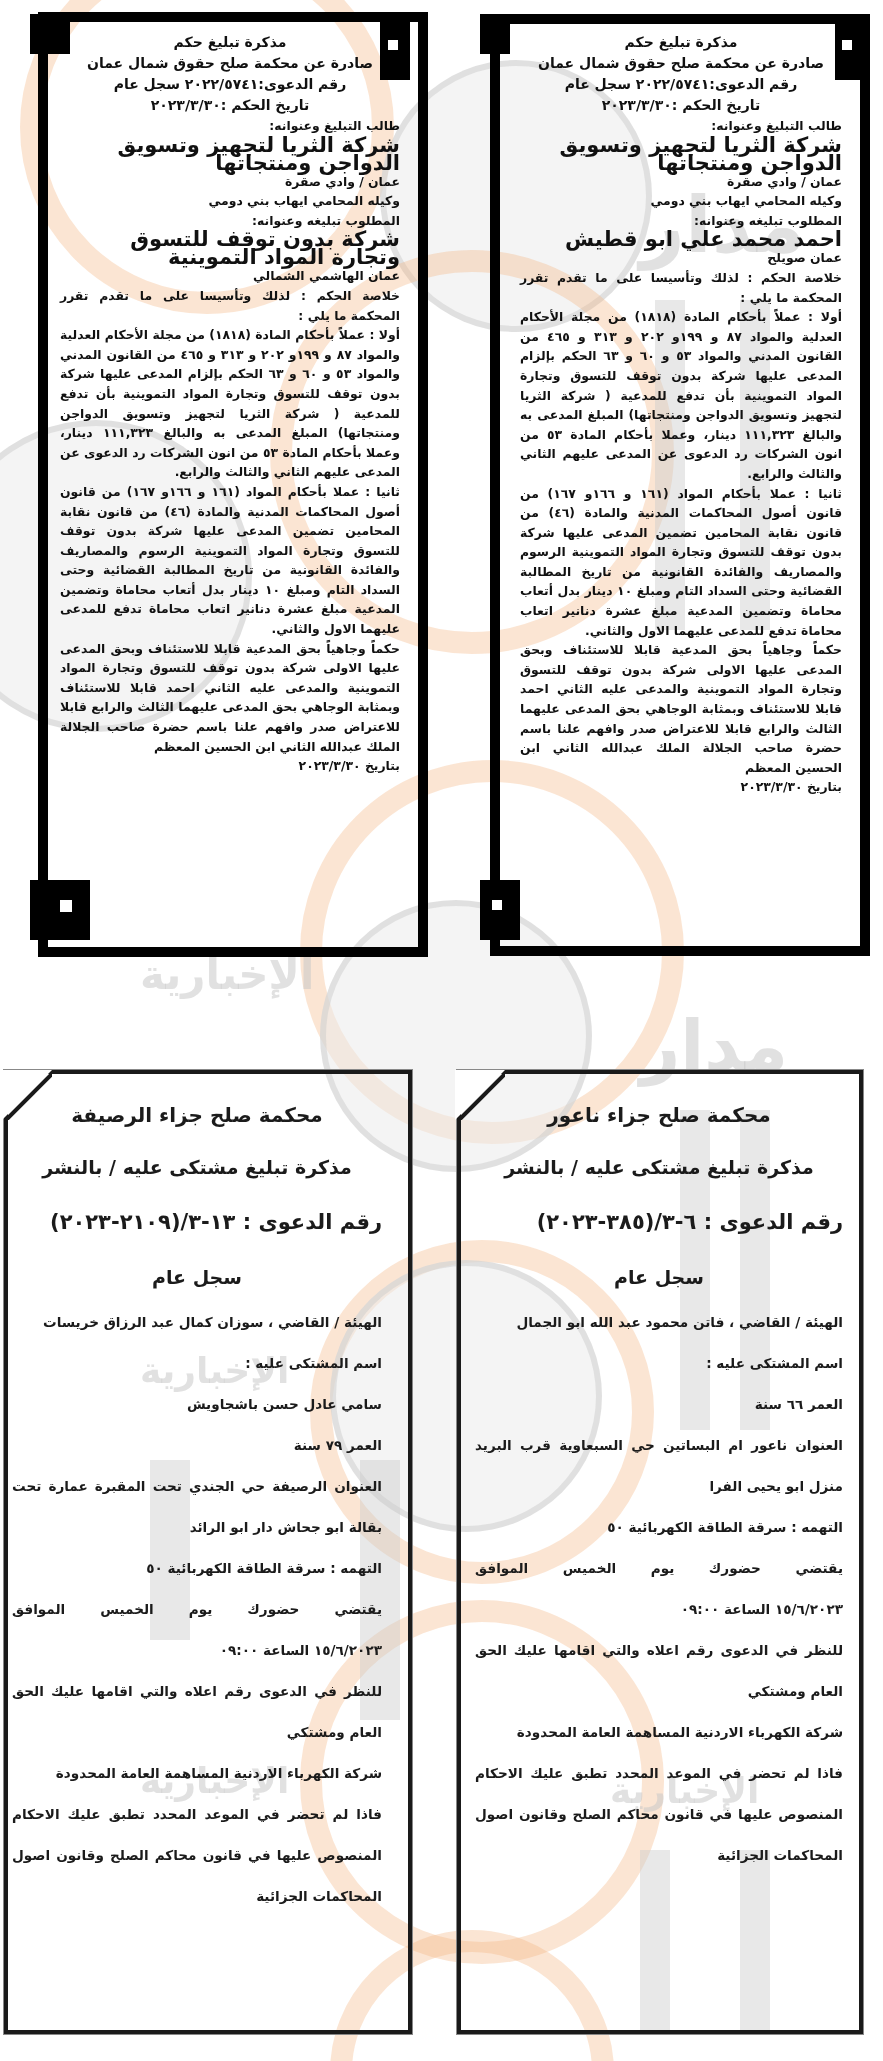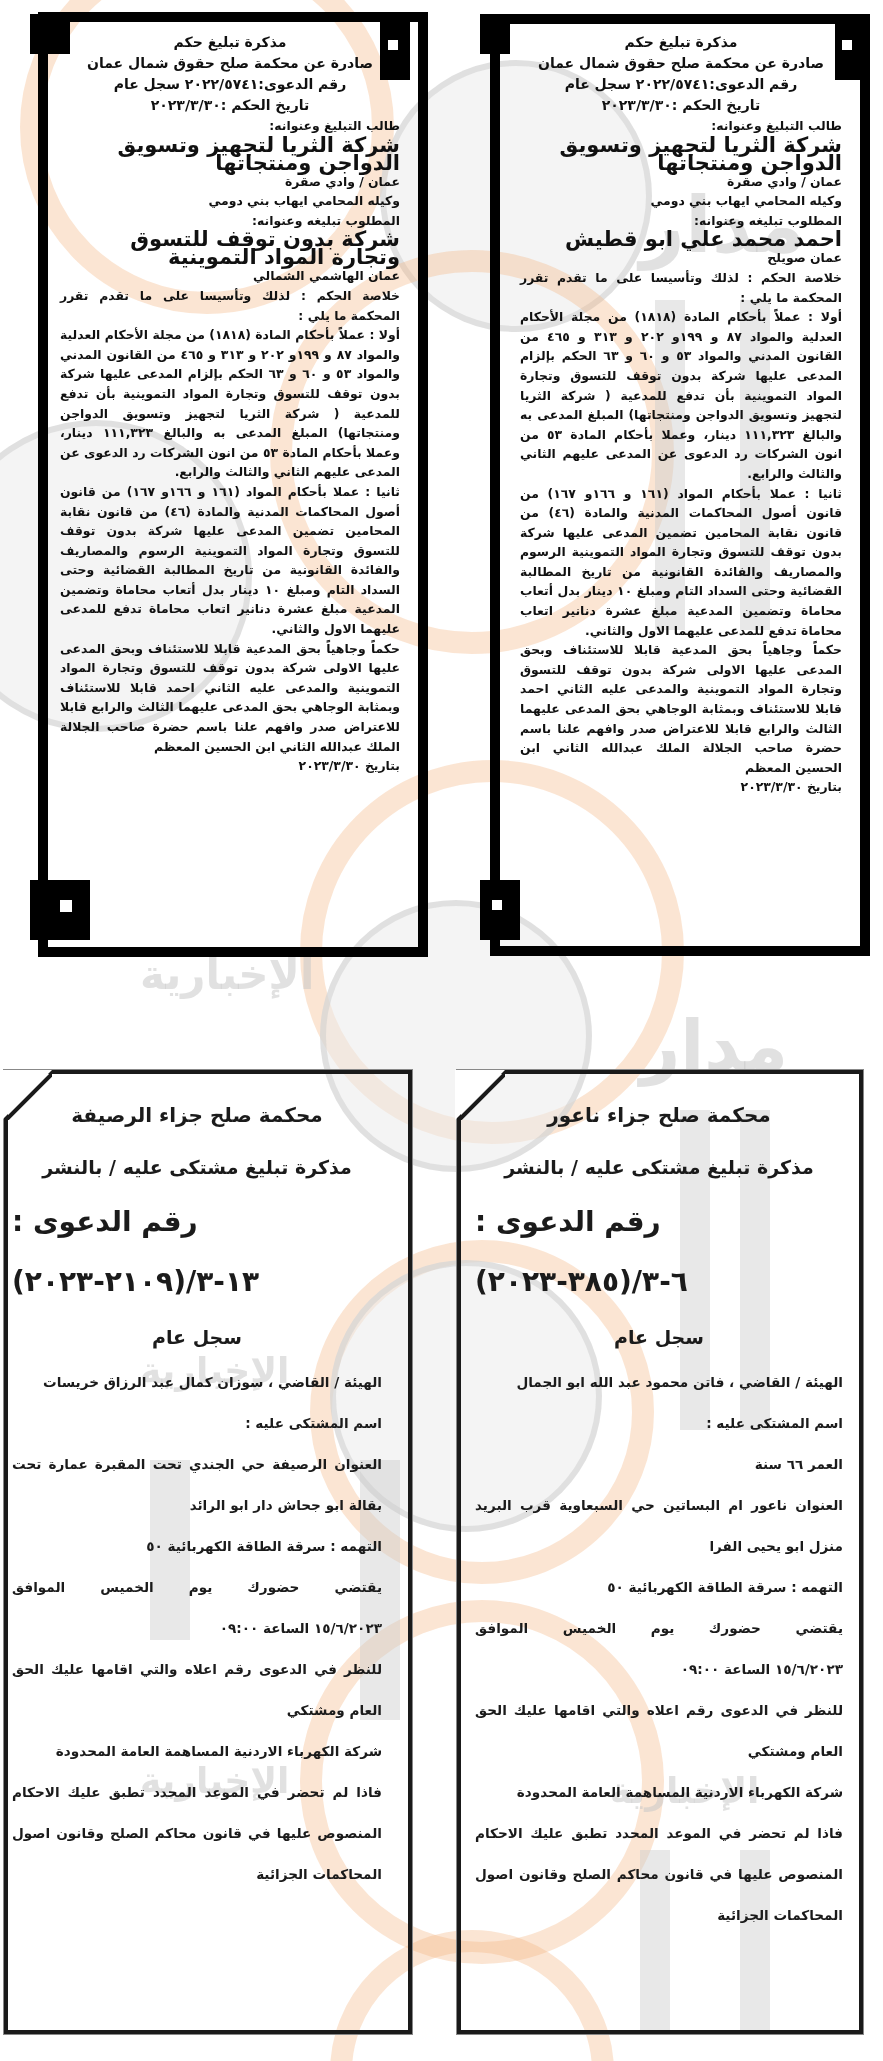--- a/index.html
+++ b/index.html
@@ -52,21 +52,21 @@
       position: absolute; border: 4px solid #1a1a1a;
       box-shadow: 0 0 0 1px #888;
     }
     .bot-content {
       position: absolute; text-align: right;
       font-family: "DejaVu Sans", sans-serif;
       font-size: 13.6px; line-height: 41px; font-weight: bold; color: #1b1b1b;
     }
     .bot-content .h1 { text-align: center; font-size: 20px; line-height: 54px; }
     .bot-content .h3 { text-align: center; font-size: 19px; line-height: 50px; }
-    .bot-content .case { text-align: left; font-size: 28px; line-height: 60px; }
+    .bot-content .case { text-align: right; font-size: 21px; line-height: 60px; }
     .bot-content .just { text-align: justify; text-align-last: right; }
   </style>
 </head>
 <body>
 
 <div class="wm" style="left:0;top:0;width:883px;height:2061px;">
   <div class="wm-ring" style="left:20px;top:-60px;width:330px;height:330px;"></div>
   <div class="wm-clock" style="left:380px;top:60px;width:260px;height:260px;"></div>
   <div class="wm-ring" style="left:270px;top:250px;width:360px;height:360px;"></div>
   <div class="wm-clock" style="left:-60px;top:420px;width:300px;height:300px;"></div>
@@ -182,20 +182,22 @@
     <line x1="4" y1="50" x2="50" y2="4" stroke="#1a1a1a" stroke-width="4"></line>
   </svg>
 
   <div class="bot-content" style="left:12px;top:18px;width:370px;">
     <div class="h1">محكمة صلح جزاء الرصيفة</div>
     <div class="h3">مذكرة تبليغ مشتكى عليه / بالنشر</div>
     <div class="case">رقم الدعوى : ١٣-٣/(٢١٠٩-٢٠٢٣)</div>
     <div class="h3">سجل عام</div>
     <div class="just">الهيئة / القاضي ، سوزان كمال عبد الرزاق خريسات</div>
     <div>اسم المشتكى عليه :</div>
+    <div>سامي عادل حسن باشجاويش</div>
+    <div>العمر ٧٩ سنة</div>
     <div class="just">العنوان الرصيفة حي الجندي تحت المقبرة عمارة تحت بقالة ابو جحاش دار ابو الرائد</div>
     <div>التهمه : سرقة الطاقة الكهربائية ٥٠</div>
     <div class="just" style="text-align-last:justify;">يقتضي حضورك يوم الخميس الموافق</div>
     <div>١٥/٦/٢٠٢٣ الساعة ٠٩:٠٠</div>
     <div class="just">للنظر في الدعوى رقم اعلاه والتي اقامها عليك الحق العام ومشتكي</div>
     <div class="just">شركة الكهرباء الاردنية المساهمة العامة المحدودة</div>
     <div class="just">فاذا لم تحضر في الموعد المحدد تطبق عليك الاحكام المنصوص عليها في قانون محاكم الصلح وقانون اصول المحاكمات الجزائية</div>
   </div>
 </section>
 

